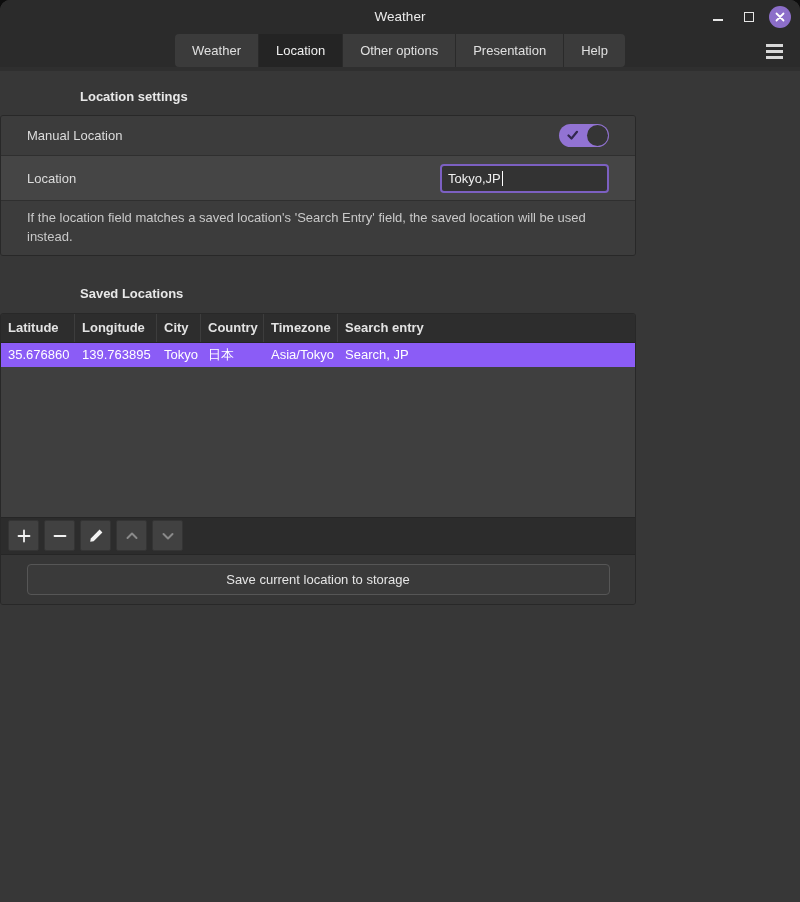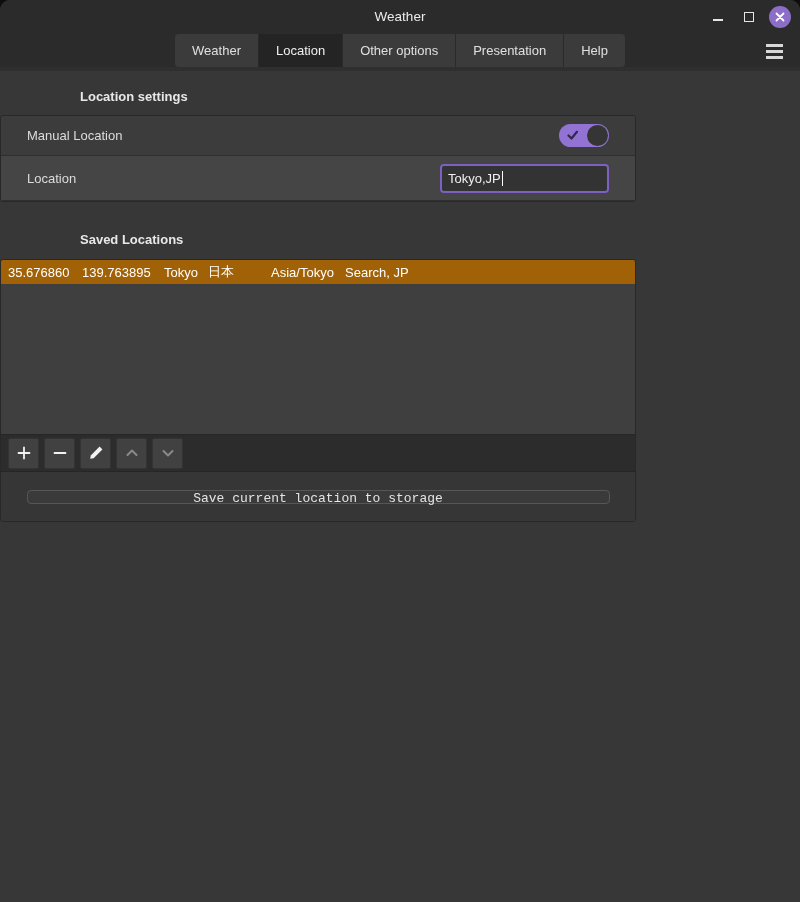--- a/index.html
+++ b/index.html
@@ -77,38 +77,38 @@
   .thead {
     display:flex; height:29px; background:#2d2d2d; align-items:stretch;
     border-bottom:1px solid #242424;
   }
   .th {
     display:flex; align-items:center; padding-left:7px; font-size:13px; font-weight:bold;
     color:#e3e3e3; border-right:1px solid #3d3d3d;
   }
   .th:last-child { border-right:none; flex:1; }
   .trow { display:flex; height:24px; align-items:center; }
-  .trow.selected { background:#a16207; color:#ffffff; }
+  .trow.selected { background:#8b5cf6; color:#ffffff; }
   .td { padding-left:7px; font-size:13px; overflow:hidden; white-space:nowrap; }
   .td:last-child { flex:1; }
   .c-lat { width:74px; } .c-lon { width:82px; } .c-city { width:44px; }
   .c-country { width:63px; } .c-tz { width:74px; }
   .tbody-empty { height:150px; background:#3f3f3f; }
   .toolbar {
     height:38px; background:#2c2c2c; border-top:1px solid #262626; border-bottom:1px solid #262626;
     display:flex; align-items:center; padding-left:7px; gap:5px;
   }
   .tool-btn {
     width:31px; height:31px; background:#414141; border:1px solid #343434; border-radius:2px;
     display:flex; align-items:center; justify-content:center;
   }
   .save-area { height:49px; background:#363636; display:flex; align-items:center; justify-content:center; }
   .save-btn {
-    width:583px; height:14px; background:#3a3a3a; border:1px solid #565656; border-radius:4px;
-    color:#e5e5e5; font-size:13px; font-family:Liberation Mono, monospace;
+    width:583px; height:31px; background:#3a3a3a; border:1px solid #565656; border-radius:4px;
+    color:#e5e5e5; font-size:13px; font-family:Liberation Sans, sans-serif;
   }
 </style>
 </head>
 <body>
 
 <div class="window">
 
   <div class="titlebar">
     <div class="win-title">Weather</div>
     <div class="win-controls">
@@ -155,25 +155,36 @@
     </div>
 
     <div class="srow srow-2">
       <div class="srow-label">Location</div>
       <div class="input-wrap">
         <input class="location-input" type="text" value="Tokyo,JP" style="">
         <div class="caret"></div>
       </div>
     </div>
 
+    <div class="srow srow-3">
+      <div class="hint">If the location field matches a saved location's 'Search Entry' field, the saved location will be used instead.</div>
+    </div>
   </div>
 
   <div class="section-label second">Saved Locations</div>
 
   <div class="frame">
+    <div class="thead">
+      <div class="th c-lat">Latitude</div>
+      <div class="th c-lon">Longitude</div>
+      <div class="th c-city">City</div>
+      <div class="th c-country">Country</div>
+      <div class="th c-tz">Timezone</div>
+      <div class="th">Search entry</div>
+    </div>
 
     <div class="trow selected">
       <div class="td c-lat">35.676860</div>
       <div class="td c-lon">139.763895</div>
       <div class="td c-city">Tokyo</div>
       <div class="td c-country">日本</div>
       <div class="td c-tz">Asia/Tokyo</div>
       <div class="td">Search, JP</div>
     </div>
 

